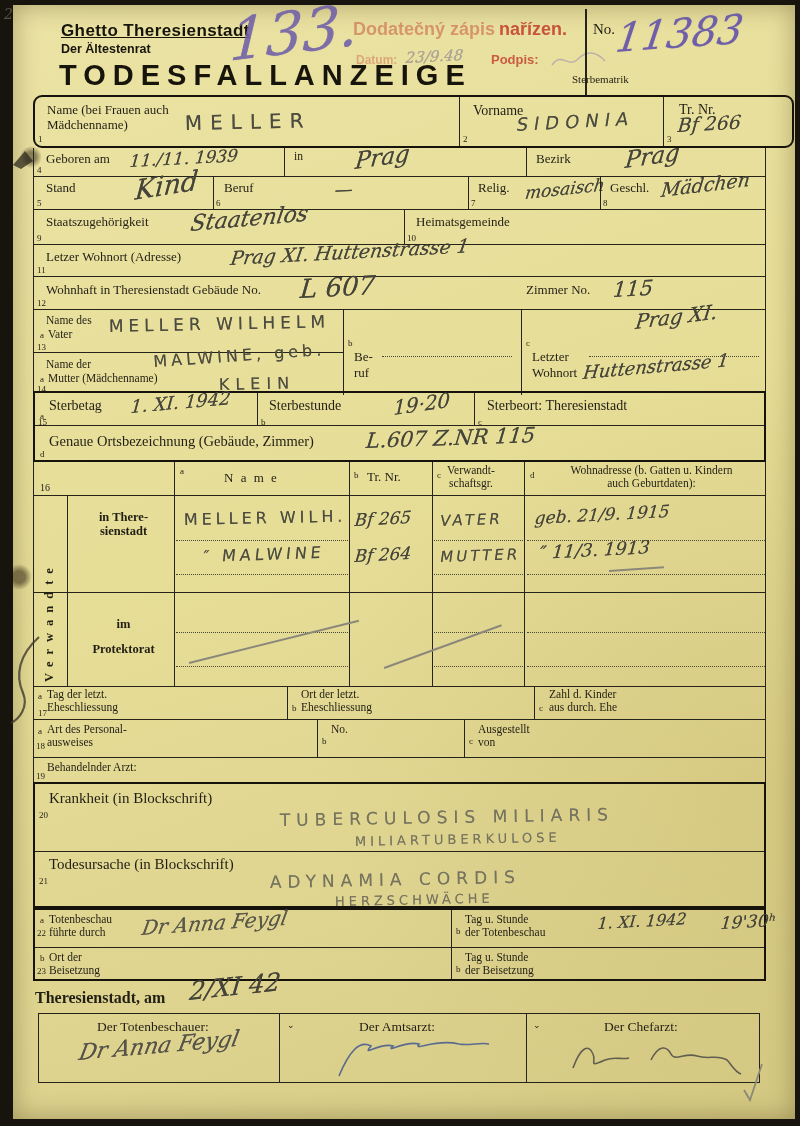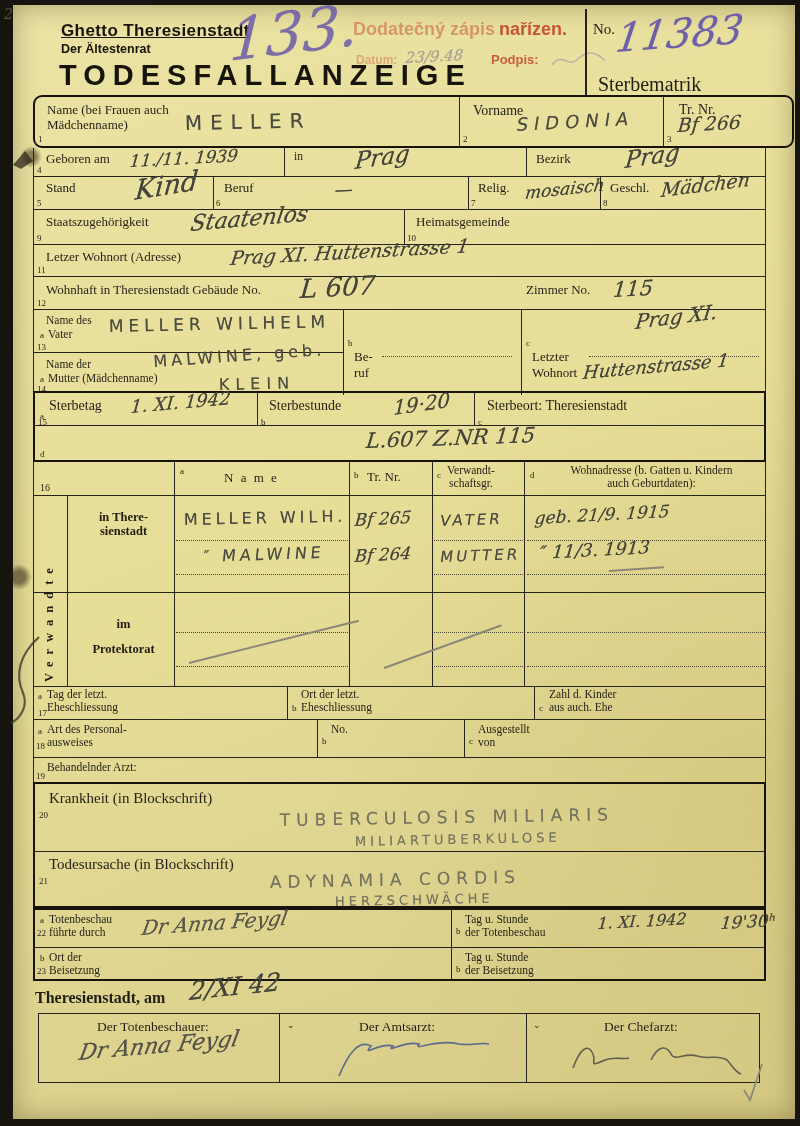--- a/index.html
+++ b/index.html
@@ -59,21 +59,21 @@
     <span class="abs bold-sans red" style="left:343px;top:48px;font-size:12px;opacity:.35;">Datum:</span>
     <span class="abs hwc" style="left:392px;top:44px;font-size:15px;color:#8f87a0;opacity:.65;">23/9.48</span>
     <span class="abs bold-sans red" style="left:478px;top:47px;font-size:13px;opacity:.8;">Podpis:</span>
     <svg class="abs" style="left:535px;top:42px;" width="60" height="26" viewBox="0 0 60 26">
       <path d="M4 18 C14 4,20 22,30 12 S50 6,57 14" fill="none" stroke="#8d7fb3" stroke-width="1.4" opacity=".5"></path>
     </svg>
 
     <div class="abs vline" style="left:572px;top:4px;width:1.6px;height:86px;"></div>
     <span class="abs lbl" style="left:580px;top:16px;font-size:15px;">No.</span>
     <span class="abs hwc purple" style="left:600px;top:10px;font-size:40px;transform:rotate(-4deg) skewX(-12deg);">11383</span>
-    <span class="abs lbl" style="left:585px;top:68px;font-size:20px;">Sterbematrik</span>
+    <span class="abs lbl" style="left:559px;top:68px;font-size:11px;">Sterbematrik</span>
 
     <div class="abs thick" style="left:20px;top:90px;width:761px;height:53px;border-radius:9px;">
       <div class="abs bl" style="left:424px;top:0;width:204px;height:100%;"></div>
       <div class="abs bl" style="left:628px;top:0;width:105px;height:100%;"></div>
       <div class="abs lbl" style="left:12px;top:6px;width:150px;">Name (bei Frauen auch Mädchenname)</div>
       <span class="abs num" style="left:3px;bottom:2px;">1</span>
       <span class="abs hwb" style="left:150px;top:14px;font-size:20px;letter-spacing:8px;">MELLER</span>
       <span class="abs lbl" style="left:438px;top:6px;font-size:14px;">Vorname</span>
       <span class="abs num" style="left:428px;bottom:2px;">2</span>
       <span class="abs hwb" style="left:480px;top:17px;font-size:18px;letter-spacing:6px;transform:rotate(-3deg) skewX(-12deg);">SIDONIA</span>
@@ -171,20 +171,21 @@
       <div class="abs vline" style="left:439px;top:0;width:1.4px;height:33px;"></div>
       <span class="abs lbl" style="left:14px;top:5px;font-size:14px;">Sterbetag</span>
       <span class="abs num" style="left:5px;top:18px;">a</span>
       <span class="abs num" style="left:3px;top:24px;">15</span>
       <span class="abs hwc" style="left:95px;top:3px;font-size:18px;transform:rotate(-5deg) skewX(-10deg);">1. XI. 1942</span>
       <span class="abs lbl" style="left:234px;top:5px;font-size:14px;">Sterbestunde</span>
       <span class="abs num" style="left:226px;top:24px;">b</span>
       <span class="abs hwc" style="left:358px;top:3px;font-size:20px;transform:rotate(-8deg) skewX(-10deg);">19·20</span>
       <span class="abs lbl" style="left:452px;top:5px;font-size:14px;">Sterbeort: Theresienstadt</span>
       <span class="abs num" style="left:443px;top:24px;">c</span>
+      <span class="abs lbl" style="left:14px;top:40px;font-size:14.5px;">Genaue Ortsbezeichnung (Gebäude, Zimmer)</span>
       <span class="abs num" style="left:5px;top:56px;">d</span>
       <span class="abs hwc" style="left:330px;top:36px;font-size:21px;transform:rotate(-2deg) skewX(-8deg);">L.607  Z.NR 115</span>
     </div>
 
     <div class="abs" style="left:20px;top:457px;width:733px;height:225px;border:1.4px solid #26231a;border-top:none;">
       <div class="abs bb" style="left:0;top:33px;width:100%;height:0;"></div>
       <div class="abs bb" style="left:0;top:130px;width:100%;height:0;"></div>
       <div class="abs vline" style="left:140px;top:0;width:1.4px;height:100%;"></div>
       <div class="abs vline" style="left:315px;top:0;width:1.4px;height:100%;"></div>
       <div class="abs vline" style="left:398px;top:0;width:1.4px;height:100%;"></div>
@@ -259,21 +260,21 @@
         <div class="abs vline" style="left:253px;top:0;width:1.4px;height:100%;"></div>
         <span class="abs num" style="left:258px;top:16px;">b</span>
         <div class="abs lbl sm" style="left:267px;top:1px;">
           <div>Ort der letzt.</div>
           <div>Eheschliessung</div>
         </div>
         <div class="abs vline" style="left:500px;top:0;width:1.4px;height:100%;"></div>
         <span class="abs num" style="left:505px;top:16px;">c</span>
         <div class="abs lbl sm" style="left:515px;top:1px;">
           <div>Zahl d. Kinder</div>
-          <div>aus auch. Ehe</div>
+          <div>aus durch. Ehe</div>
         </div>
       </div>
       <div class="abs bb" style="left:0;top:33px;width:100%;height:38px;">
         <span class="abs num" style="left:4px;top:6px;">a</span>
         <div class="abs lbl sm" style="left:13px;top:3px;">
           <div>Art des Personal-</div>
           <div>ausweises</div>
         </div>
         <span class="abs num" style="left:2px;bottom:6px;">18</span>
         <div class="abs vline" style="left:283px;top:0;width:1.4px;height:100%;"></div>

